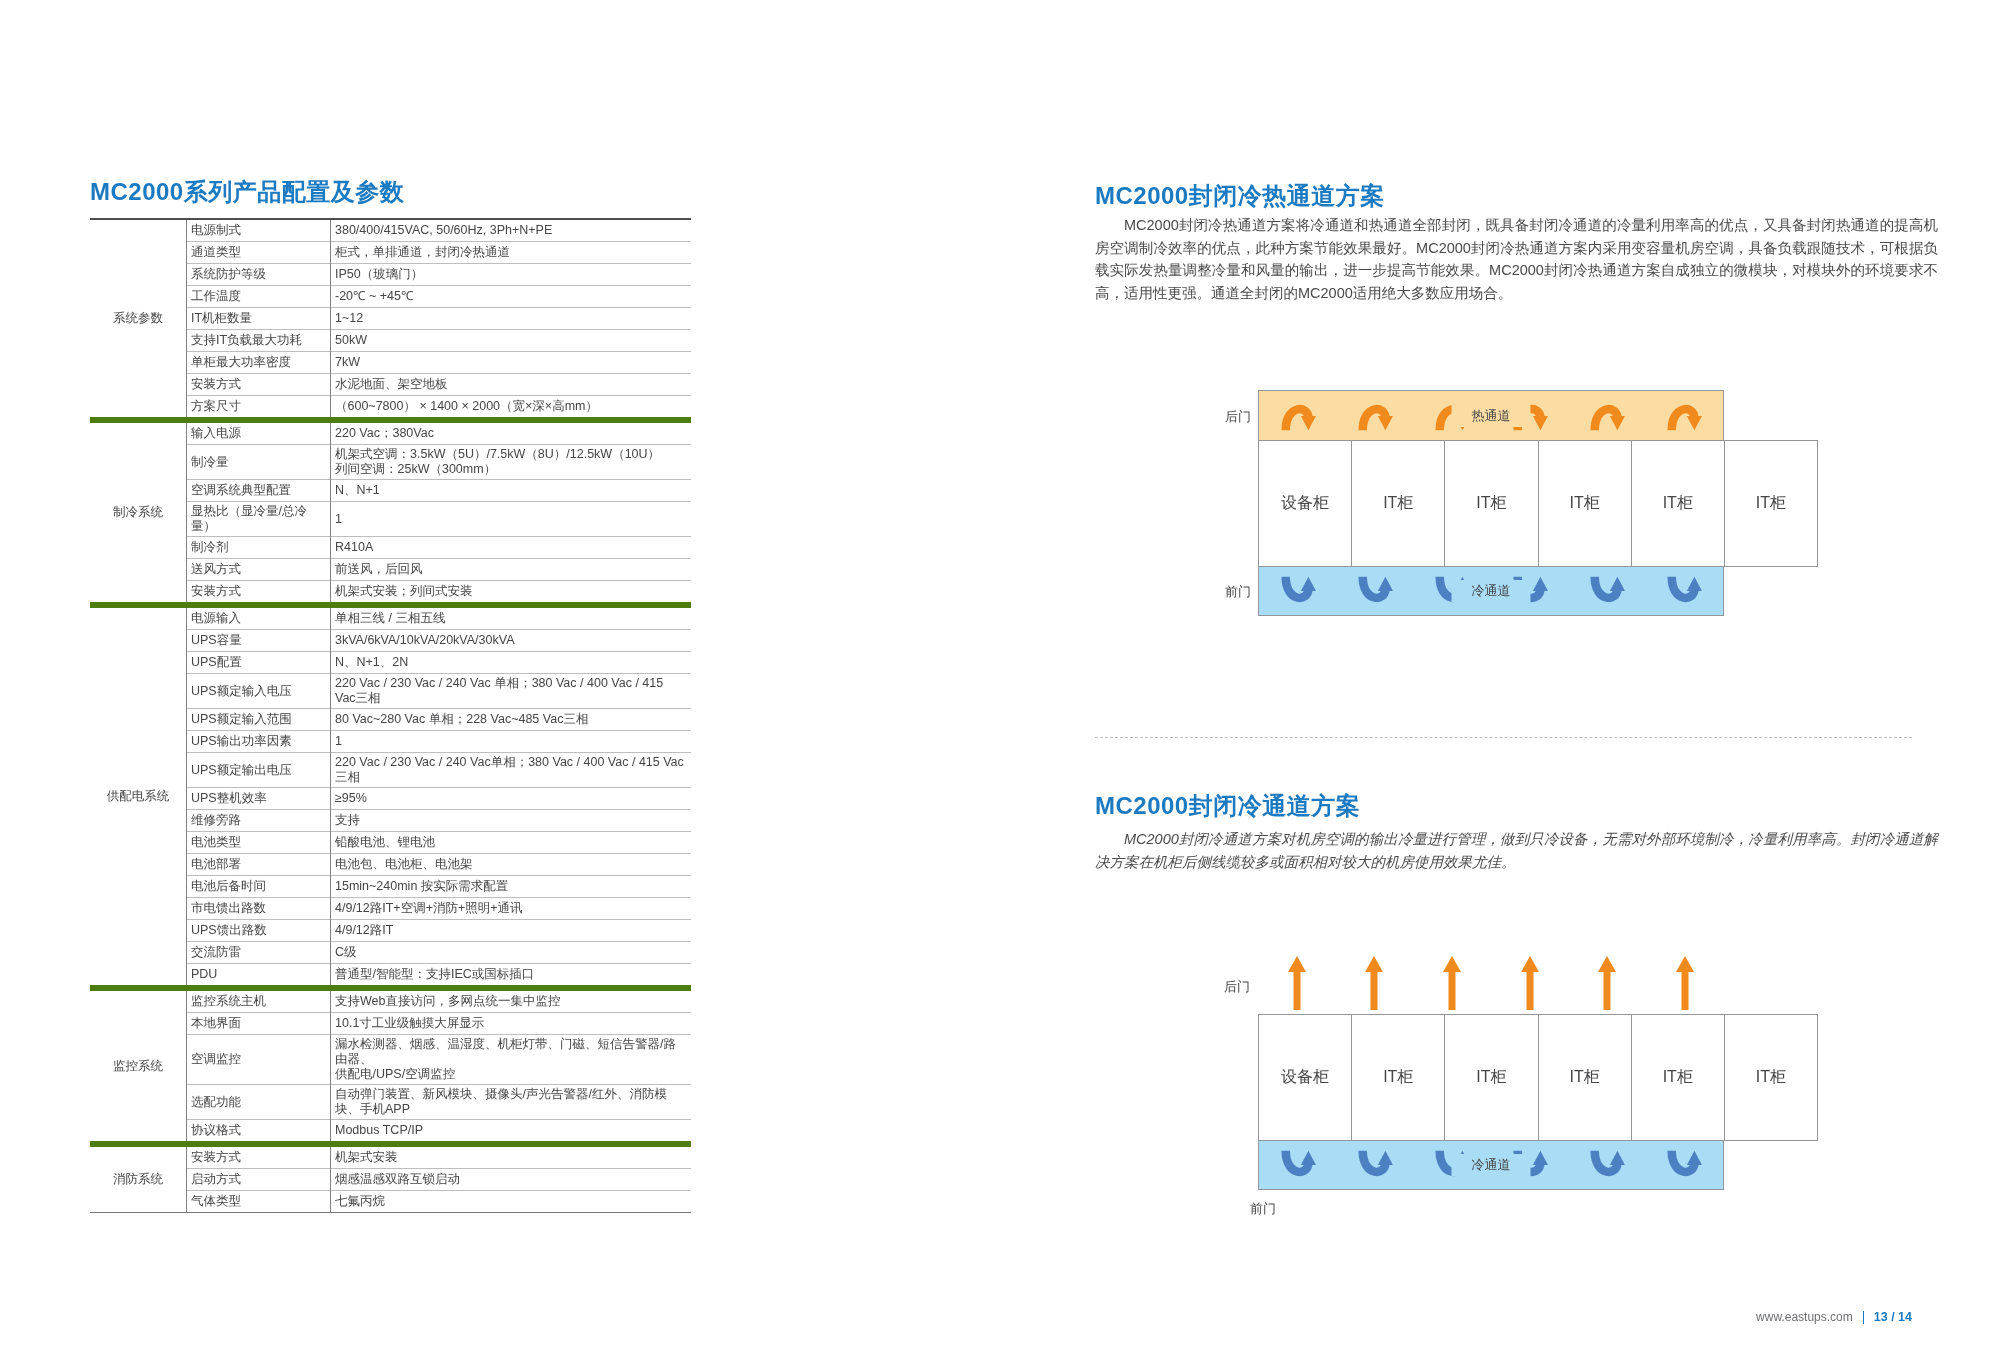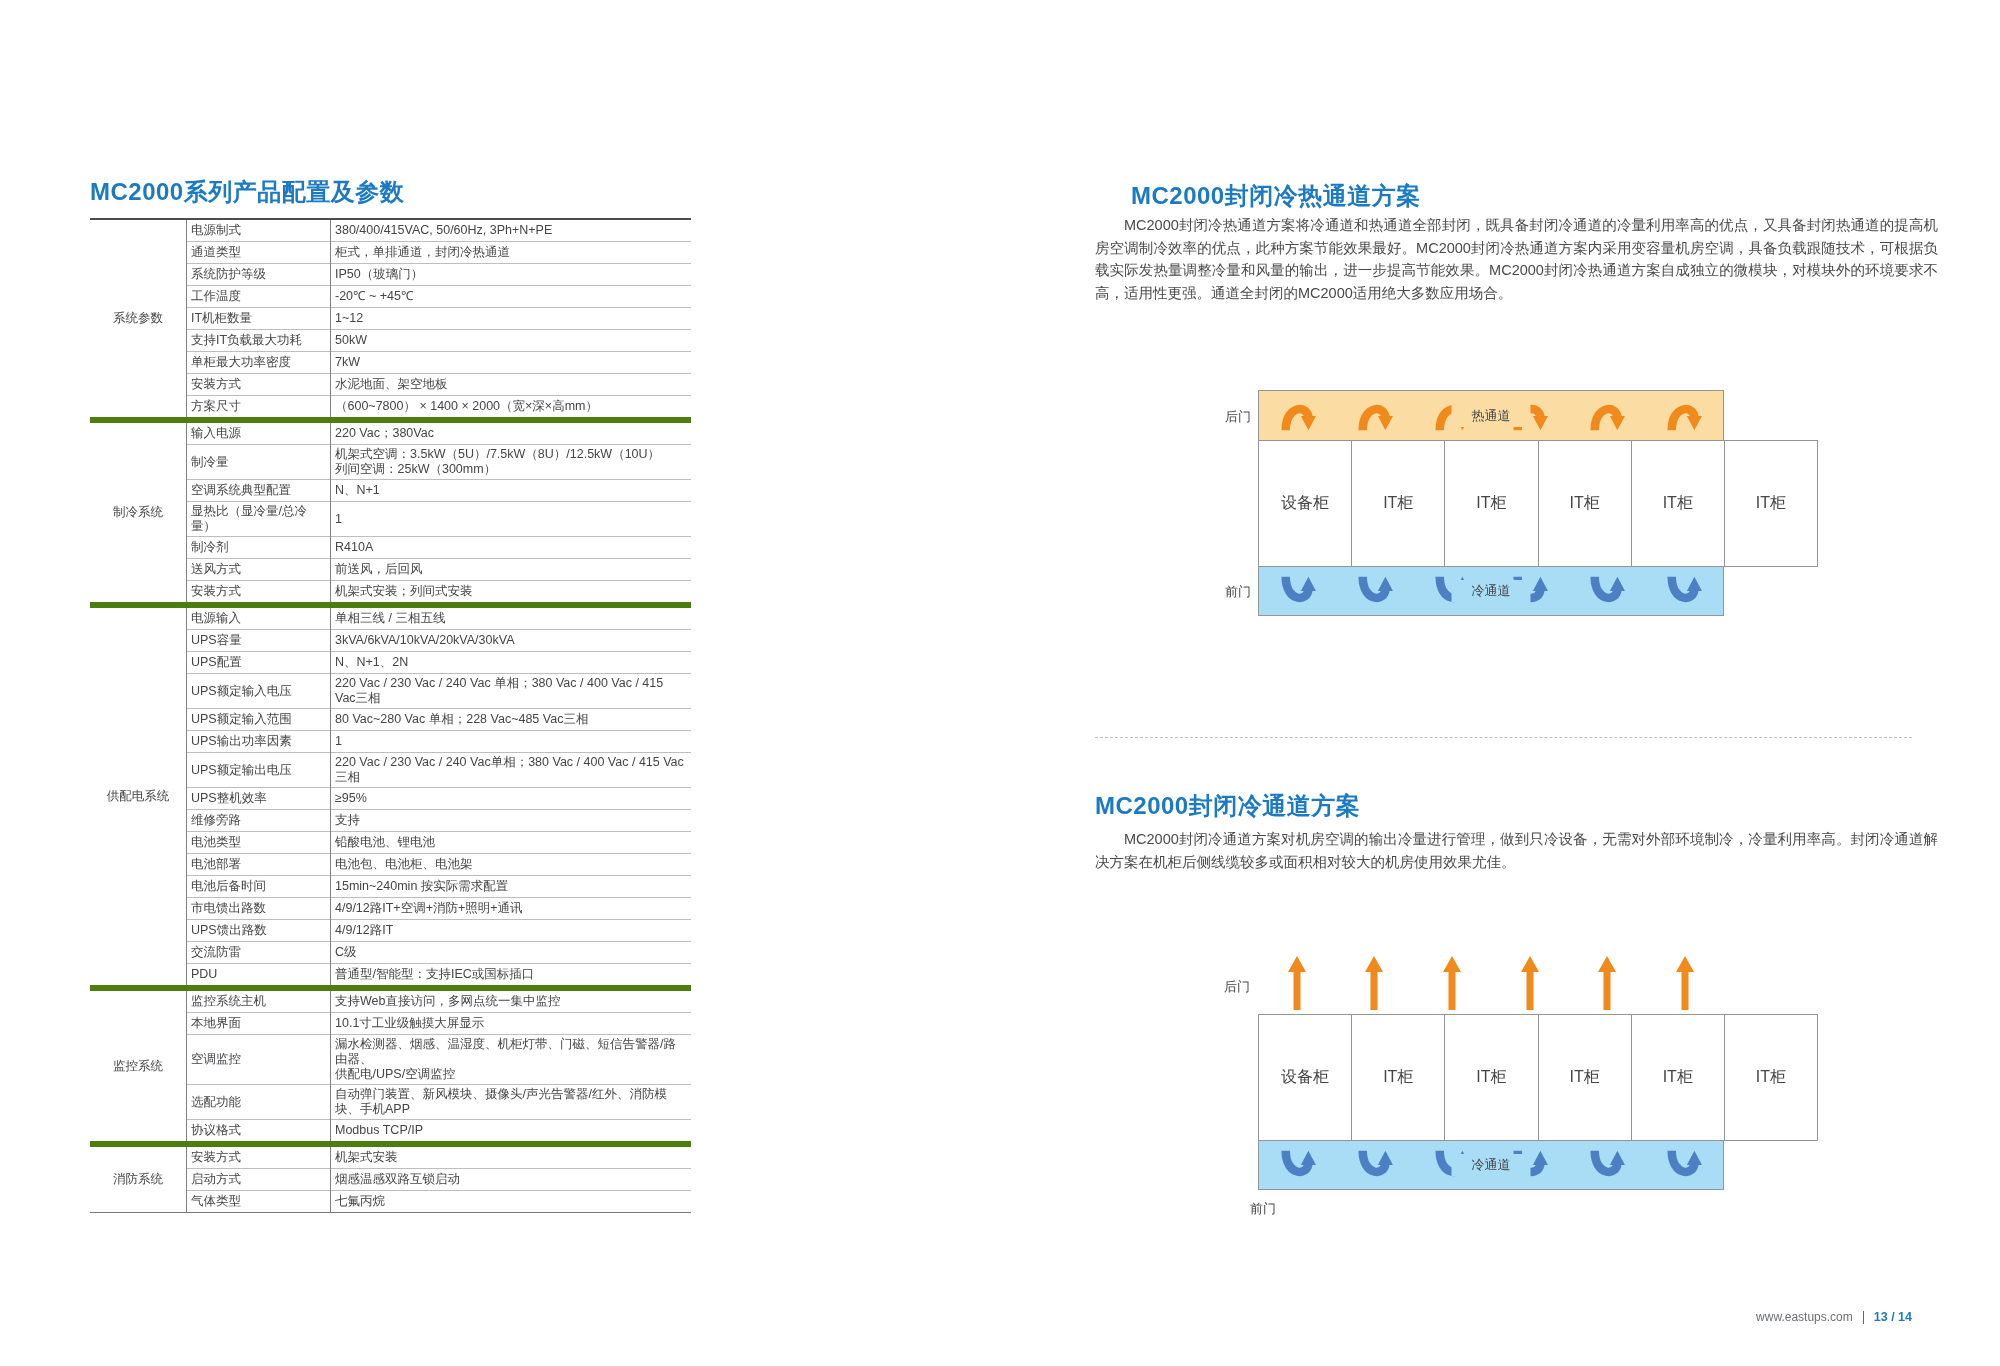--- a/index.html
+++ b/index.html
@@ -224,21 +224,21 @@
           <td class="lbl">启动方式</td>
           <td class="val">烟感温感双路互锁启动</td>
         </tr>
         <tr>
           <td class="lbl">气体类型</td>
           <td class="val">七氟丙烷</td>
         </tr>
       </tbody>
   </table>
 
-  <div class="abs sec-title" style="left:1131px;top:180px;">MC2000封闭冷热通道方案</div>
+  <div class="abs sec-title" style="left:1095px;top:180px;">MC2000封闭冷热通道方案</div>
   <div class="abs para" style="left:1095px;top:214px;width:843px;">MC2000封闭冷热通道方案将冷通道和热通道全部封闭，既具备封闭冷通道的冷量利用率高的优点，又具备封闭热通道的提高机房空调制冷效率的优点，此种方案节能效果最好。MC2000封闭冷热通道方案内采用变容量机房空调，具备负载跟随技术，可根据负载实际发热量调整冷量和风量的输出，进一步提高节能效果。MC2000封闭冷热通道方案自成独立的微模块，对模块外的环境要求不高，适用性更强。通道全封闭的MC2000适用绝大多数应用场合。</div>
 
   <div class="diagram" style="left:1258px;top:390px;">
     <div class="band hot">
       <div class="arrow-row">
   <svg width="38" height="34" viewBox="0 0 40 36">
     <path d="M7 33 C7 6, 31 6, 31 20" fill="none" stroke="#f18a1d" stroke-width="9"></path>
     <polygon points="23,18 39,18 31,33" fill="#f18a1d"></polygon>
   </svg>
 
@@ -311,21 +311,21 @@
   </svg>
 </div>
       <div class="aisle-label">冷通道</div>
       <div class="door-label" style="top:16px;">前门</div>
     </div>
   </div>
 
   <div class="abs dashed-divider" style="left:1095px;top:737px;width:817px;"></div>
 
   <div class="abs sec-title" style="left:1095px;top:790px;">MC2000封闭冷通道方案</div>
-  <div class="abs para" style="left:1095px;top:828px;width:843px;">MC2000封闭冷通道方案对机房空调的输出冷量进行管理，做到只冷设备，无需对外部环境制冷，冷量利用率高。封闭冷通道解决方案在机柜后侧线缆较多或面积相对较大的机房使用效果尤佳。</div>
+  <div class="abs para" style="left:1095px;top:828px;width:843px;font-style:italic;">MC2000封闭冷通道方案对机房空调的输出冷量进行管理，做到只冷设备，无需对外部环境制冷，冷量利用率高。封闭冷通道解决方案在机柜后侧线缆较多或面积相对较大的机房使用效果尤佳。</div>
 
   <div class="diagram" style="left:1258px;top:956px;">
     <div class="uparrow-row">
       <div class="door-label" style="top:22px;">后门</div>
 
   <svg width="18" height="54" viewBox="0 0 18 54">
     <polygon points="9,0 18,16 12.5,16 12.5,54 5.5,54 5.5,16 0,16" fill="#f18a1d"></polygon>
   </svg>
 
   <svg width="18" height="54" viewBox="0 0 18 54">

